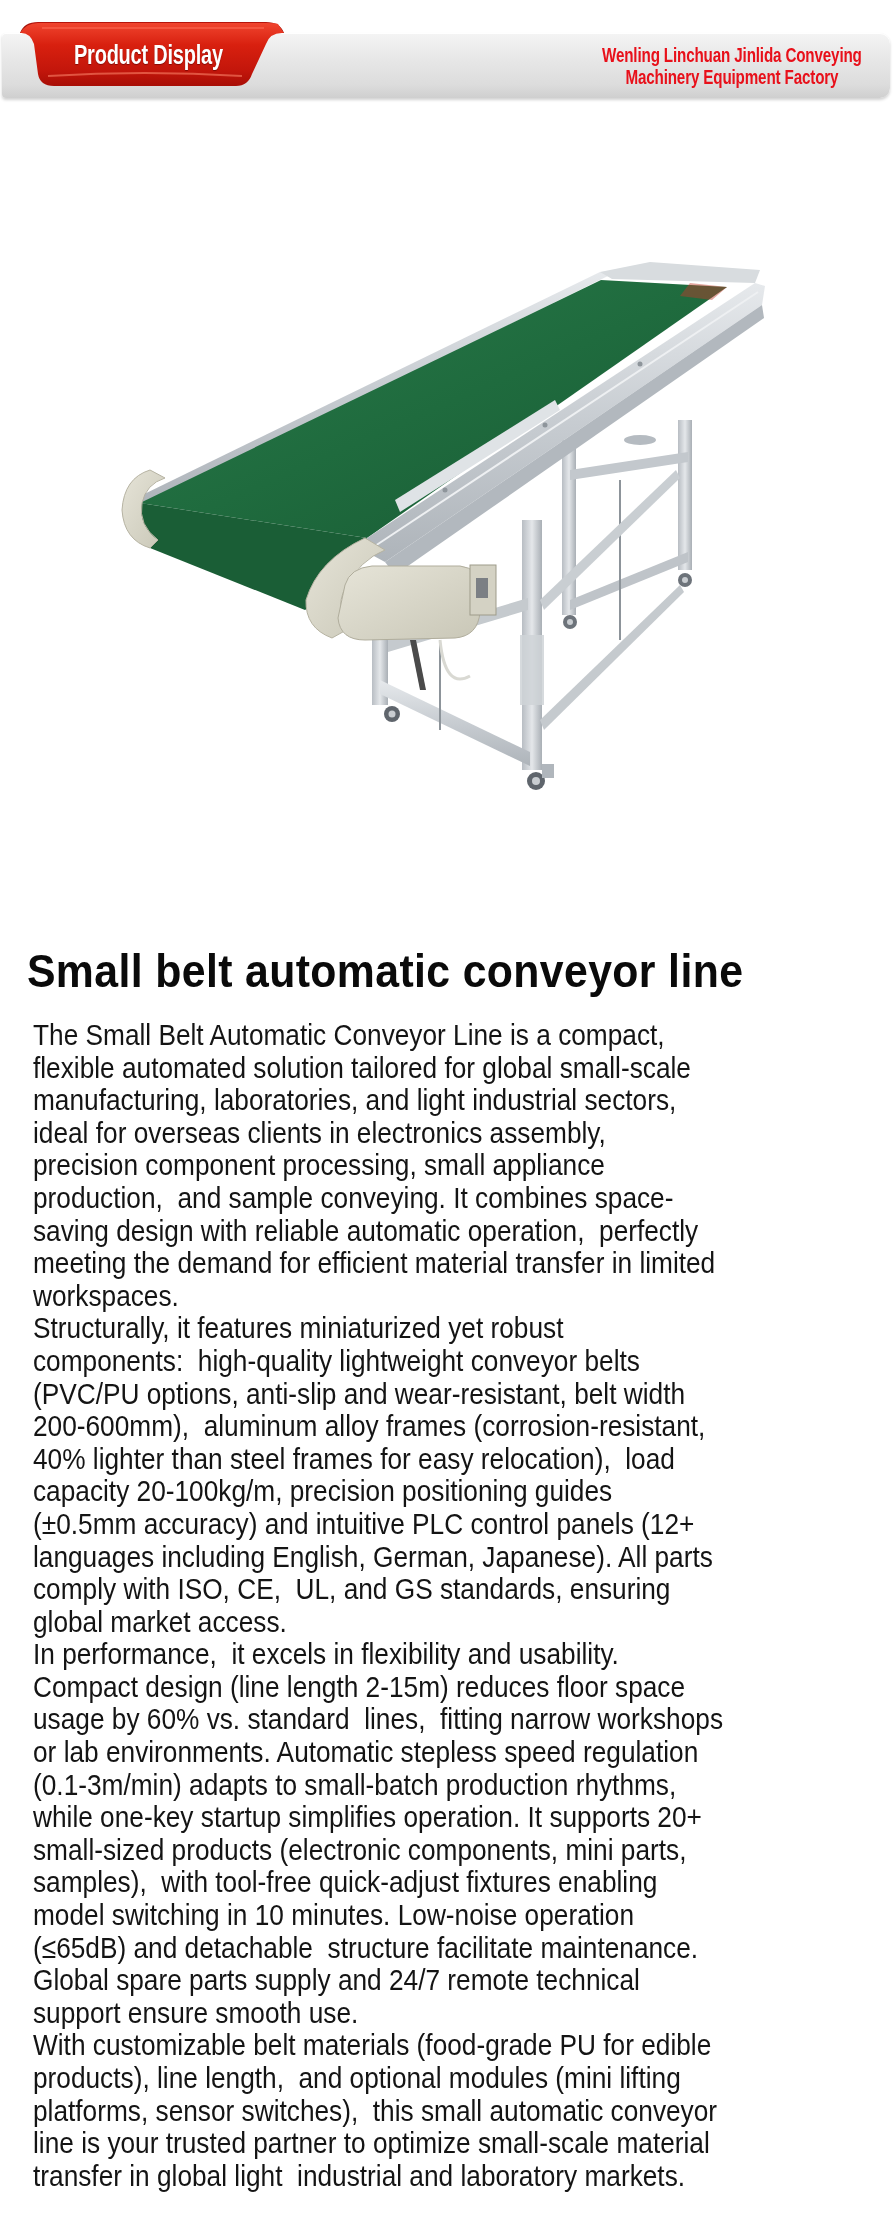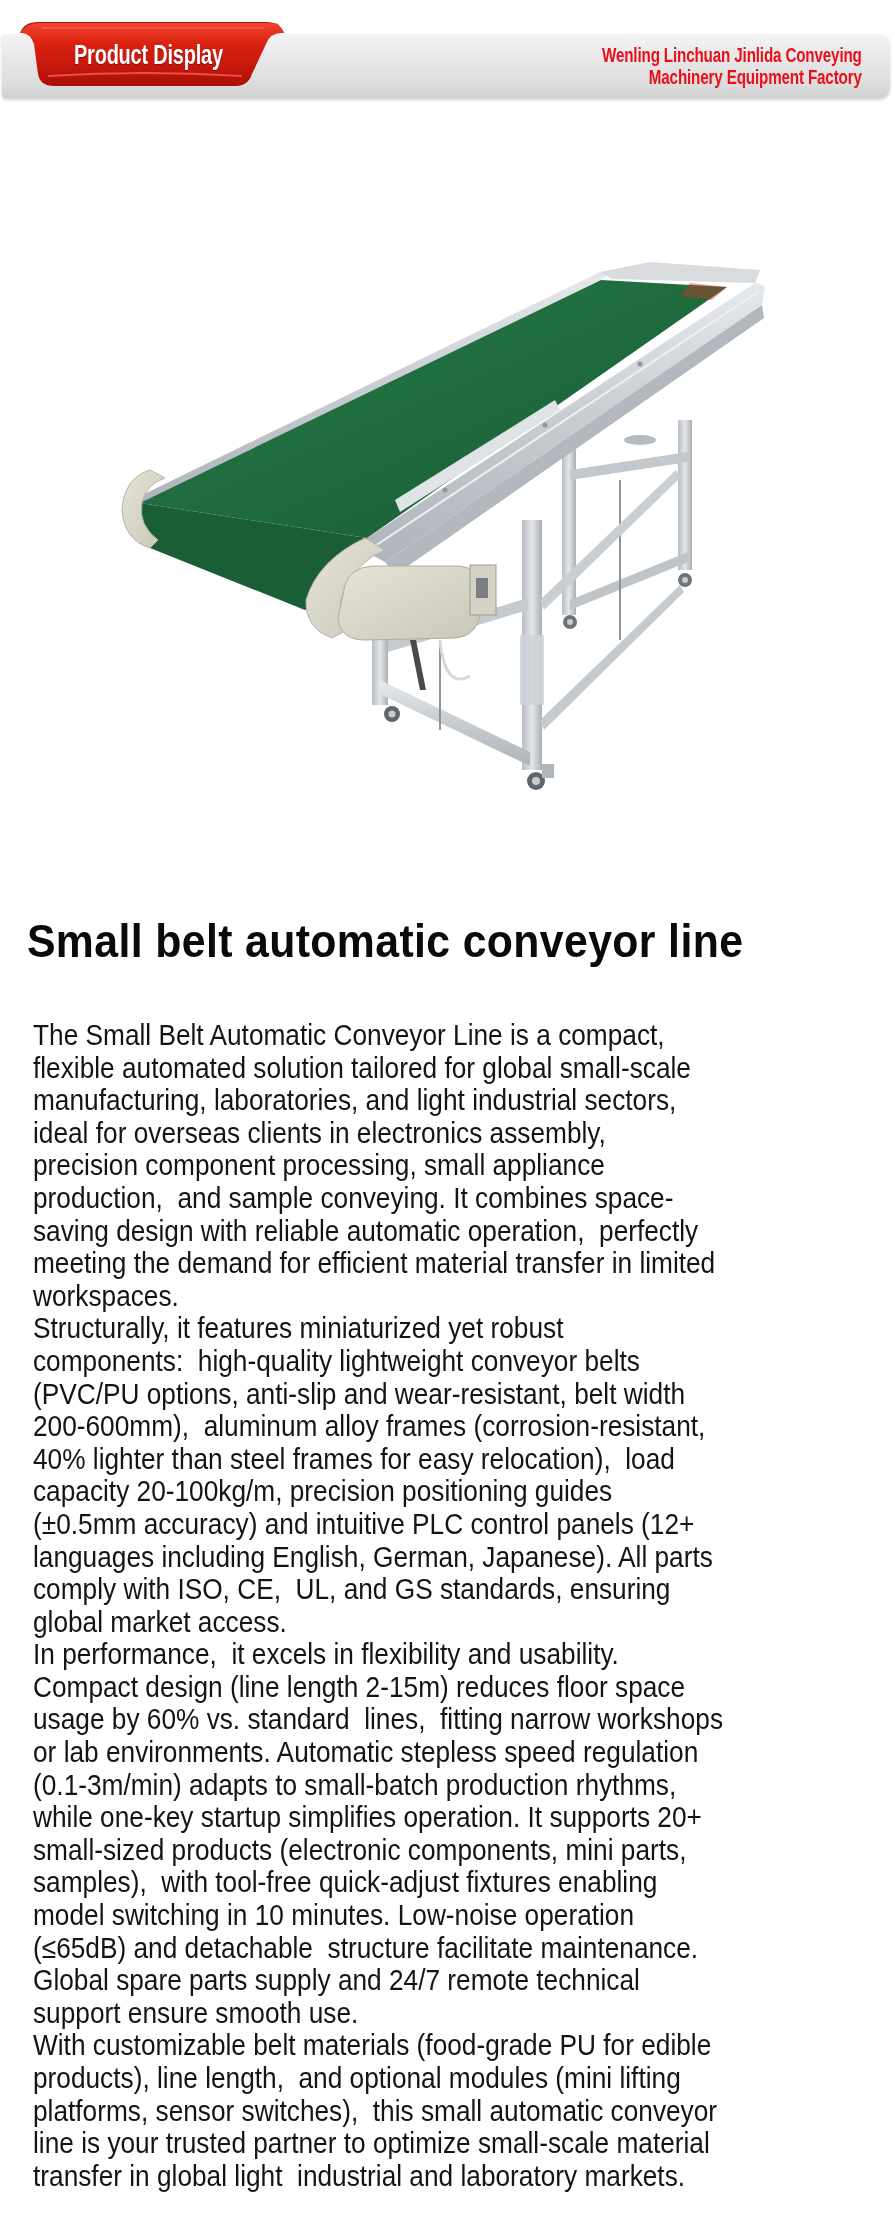--- a/index.html
+++ b/index.html
@@ -14,33 +14,33 @@
       box-shadow: 0 2px 3px rgba(0,0,0,0.18), inset 0 1px 0 #ffffff;
     }
     .banner-ribbon { position: absolute; left: 14px; top: 10px; width: 275px; height: 75px; }
     .ribbon-title {
       position: absolute; left: 74px; top: 32px; width: 200px; height: 30px;
       font-family: "Liberation Sans", sans-serif; font-weight: bold; font-size: 27px; line-height: 30px;
       color: #ffffff; white-space: nowrap; transform: scaleX(0.74); transform-origin: left top;
       letter-spacing: -0.3px; text-shadow: 0 1px 1px rgba(90,0,0,0.6);
     }
     .company {
-      position: absolute; right: 33px; top: 36px; text-align: right;
+      position: absolute; right: 33px; top: 36px; text-align: center;
       font-family: "Liberation Sans", sans-serif; font-weight: bold; font-size: 20px; line-height: 22px;
       color: #e8101a; white-space: nowrap;
     }
     .company-line { display: block; transform: scaleX(0.76); transform-origin: right top; letter-spacing: -0.2px; }
 
     
     .photo { position: absolute; left: 0; top: 100px; width: 895px; height: 820px; }
     .photo svg { position: absolute; left: 0; top: 0; }
 
     
     .title {
-      position: absolute; left: 0; top: 914px; width: 746px; height: 54px;
+      position: absolute; left: 0; top: 944px; width: 746px; height: 54px;
       text-align: center; white-space: nowrap;
     }
     .title-text {
       display: inline-block; font-family: "Liberation Sans", sans-serif; font-weight: bold;
       font-size: 46px; line-height: 54px; color: #0a0a0a; letter-spacing: 0.4px;
       transform: scaleX(0.93); transform-origin: center top;
     }
 
     
     .body-copy {

